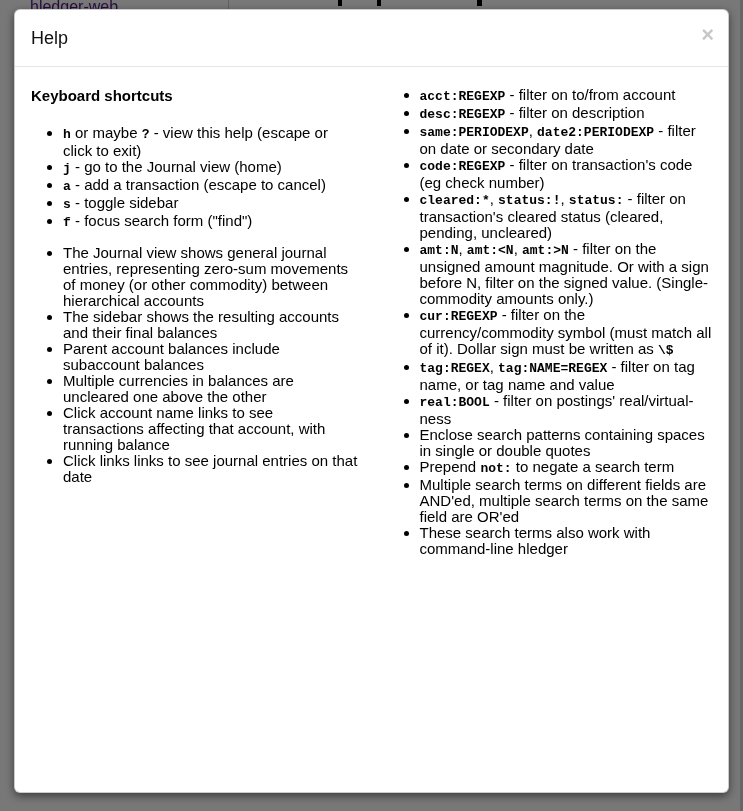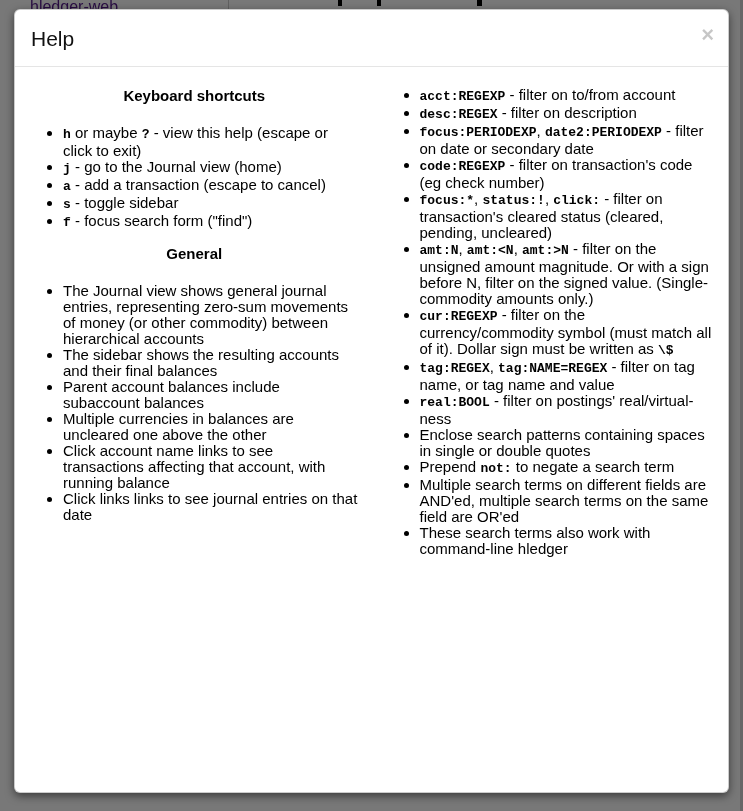--- a/index.html
+++ b/index.html
@@ -39,42 +39,41 @@
     background: #fff;
     border: 1px solid rgba(0,0,0,0.2);
     border-radius: 6px;
     box-shadow: 0 3px 9px rgba(0,0,0,0.5);
   }
   .modal-header {
     padding: 16px 16px 15px;
     border-bottom: 1px solid #e5e5e5;
   }
   .modal-title {
-    font-size: 21px;
+    font-size: 18px;
     font-weight: 500;
     line-height: 25px;
     color: #111;
   }
   .close-btn {
     float: right;
     background: none; border: 0; padding: 0;
     margin: -1px -2px 0 0;
     font-size: 22px; font-weight: bold; line-height: 20px;
     color: #000; opacity: 0.22;
     cursor: pointer;
     font-family: "Liberation Sans", sans-serif;
   }
   .modal-body { padding: 20px 0 10px; display: flex; }
   .col { width: 50%; box-sizing: border-box; padding: 0 14px 0 16px; }
 
   .section-heading {
     font-size: 15px; font-weight: bold;
     margin: 0 0 21px 0;
     line-height: 17px;
-    text-align: center;
   }
   .help-list {
     margin: 0 0 14px 0;
     padding-left: 32px;
   }
   .help-list li {
     font-size: 15px;
     line-height: 16px;
   }
   code {
@@ -105,37 +104,36 @@
   <div class="modal-body">
     <div class="col">
       <h4 class="section-heading">Keyboard shortcuts</h4>
       <ul class="help-list">
           <li><code>h</code> or maybe <code>?</code> - view this help (escape or click to exit)</li>
           <li><code>j</code> - go to the Journal view (home)</li>
           <li><code>a</code> - add a transaction (escape to cancel)</li>
           <li><code>s</code> - toggle sidebar</li>
           <li><code>f</code> - focus search form ("find")</li>
         </ul>
-      <h4 class="section-heading">General</h4>
       <ul class="help-list">
           <li>The Journal view shows general journal entries, representing zero-sum movements of money (or other commodity) between hierarchical accounts</li>
           <li>The sidebar shows the resulting accounts and their final balances</li>
           <li>Parent account balances include subaccount balances</li>
           <li>Multiple currencies in balances are uncleared one above the other</li>
           <li>Click account name links to see transactions affecting that account, with running balance</li>
           <li>Click links links to see journal entries on that date</li>
         </ul>
     </div>
     <div class="col">
       <ul class="help-list">
           <li><code>acct:REGEXP</code> - filter on to/from account</li>
-          <li><code>desc:REGEX</code> - filter on description</li>
-          <li><code>focus:PERIODEXP</code>, <code>date2:PERIODEXP</code> - filter on date or secondary date</li>
+          <li><code>desc:REGEXP</code> - filter on description</li>
+          <li><code>same:PERIODEXP</code>, <code>date2:PERIODEXP</code> - filter on date or secondary date</li>
           <li><code>code:REGEXP</code> - filter on transaction's code (eg check number)</li>
-          <li><code>focus:*</code>, <code>status:!</code>, <code>click:</code> - filter on transaction's cleared status (cleared, pending, uncleared)</li>
+          <li><code>cleared:*</code>, <code>status:!</code>, <code>status:</code> - filter on transaction's cleared status (cleared, pending, uncleared)</li>
           <li><code>amt:N</code>, <code>amt:&lt;N</code>, <code>amt:&gt;N</code> - filter on the unsigned amount magnitude. Or with a sign before N, filter on the signed value. (Single-commodity amounts only.)</li>
           <li><code>cur:REGEXP</code> - filter on the currency/commodity symbol (must match all of it). Dollar sign must be written as <code>\$</code></li>
           <li><code>tag:REGEX</code>, <code>tag:NAME=REGEX</code> - filter on tag name, or tag name and value</li>
           <li><code>real:BOOL</code> - filter on postings' real/virtual-ness</li>
           <li>Enclose search patterns containing spaces in single or double quotes</li>
           <li>Prepend <code>not:</code> to negate a search term</li>
           <li>Multiple search terms on different fields are AND'ed, multiple search terms on the same field are OR'ed</li>
           <li>These search terms also work with command-line hledger</li>
         </ul>
     </div>

